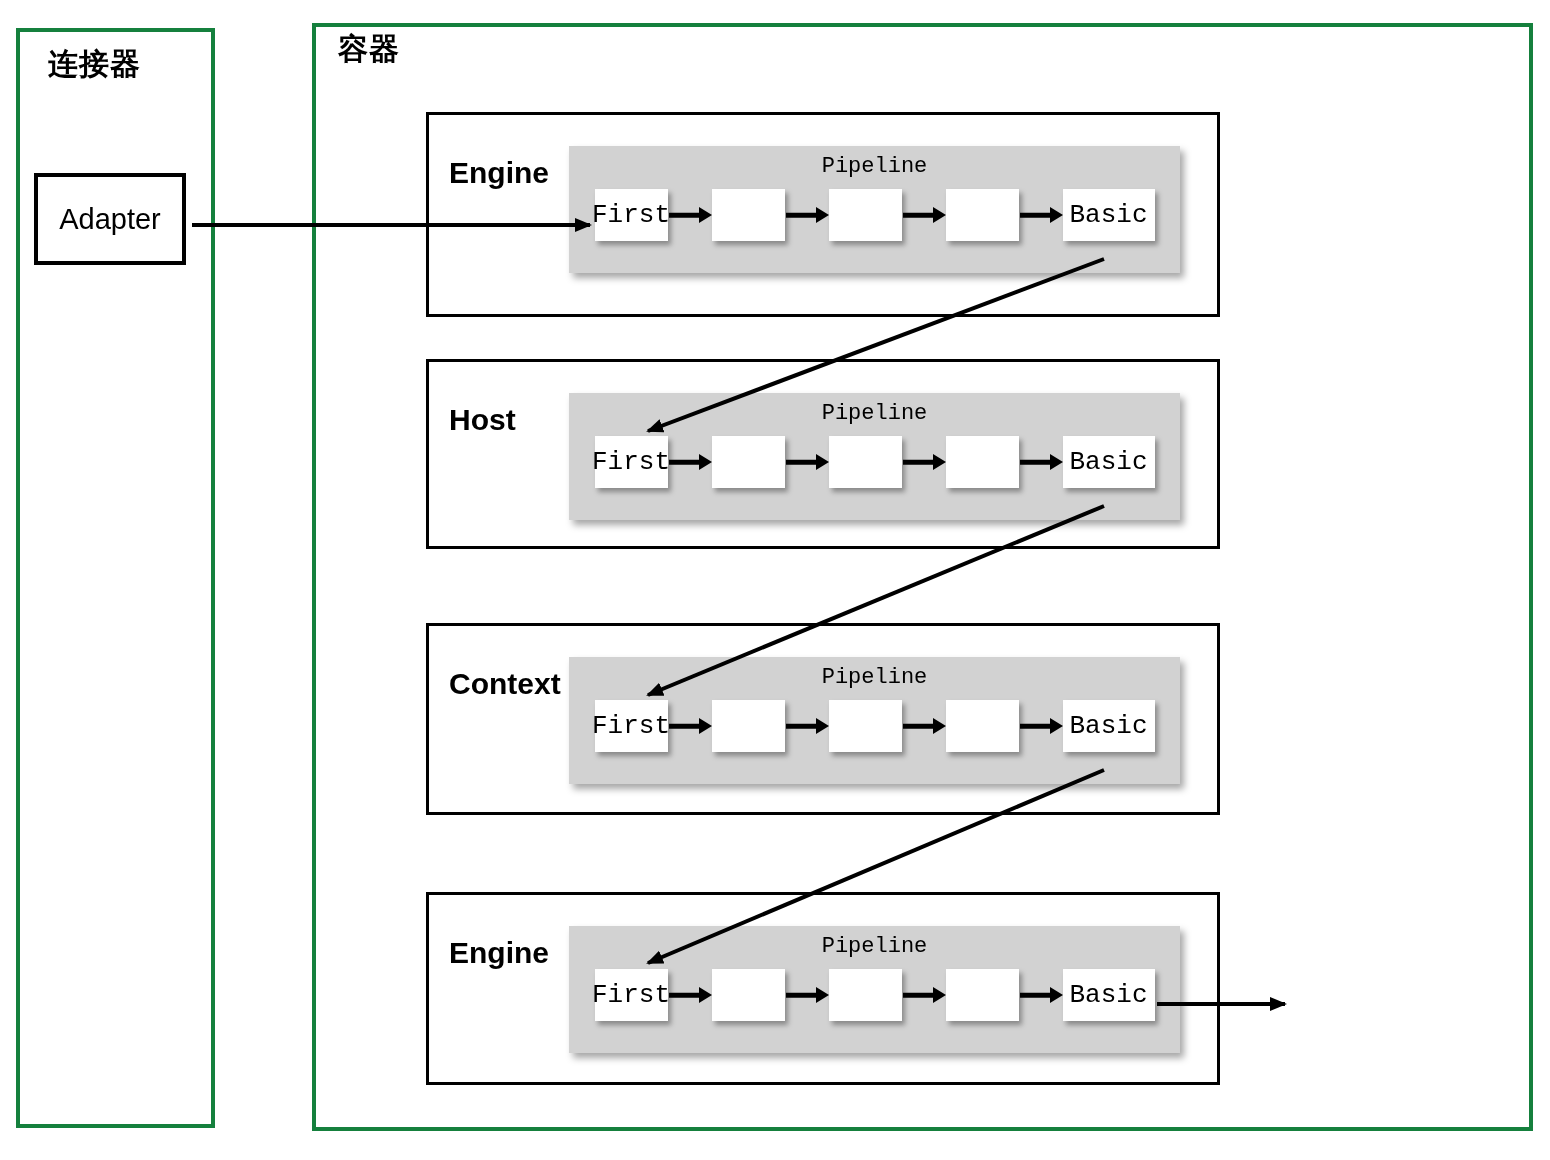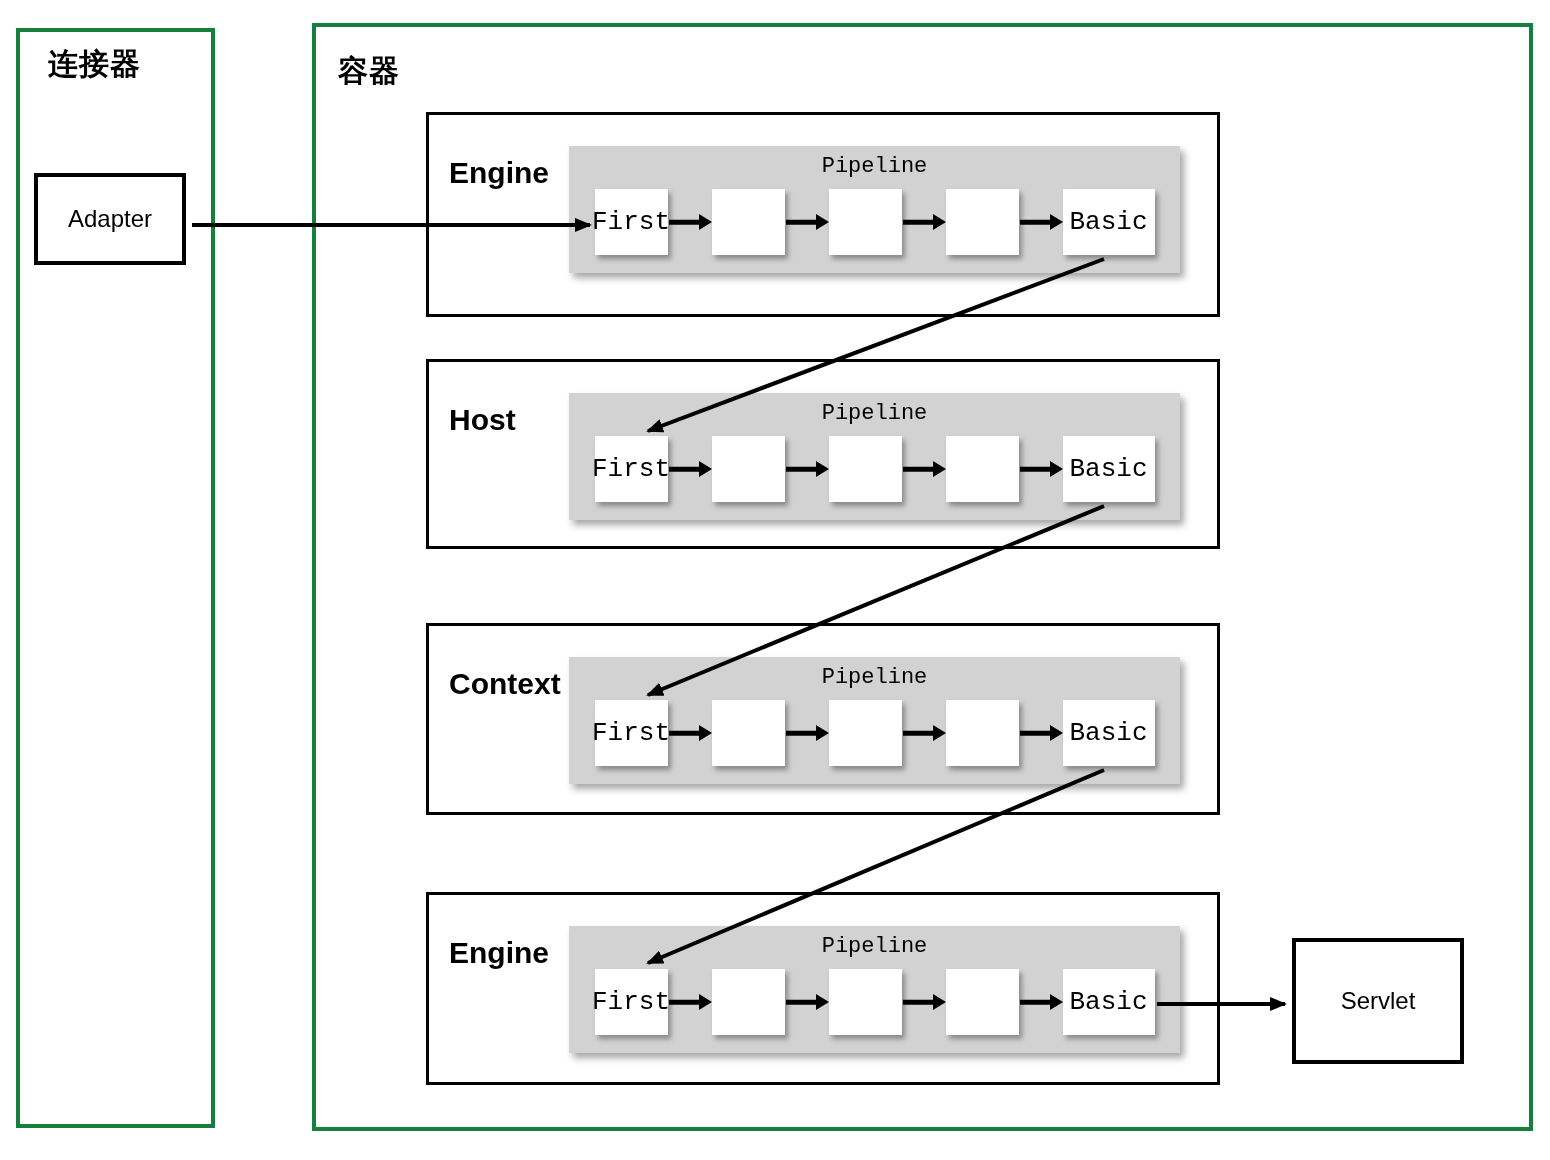--- a/index.html
+++ b/index.html
@@ -25,29 +25,29 @@
   #container-panel { left:312px; top:23px; width:1221px; height:1108px; }
 
   .panel-label {
     position:absolute;
     font-size:30px;
     font-weight:600;
     letter-spacing:1px;
     white-space:nowrap;
   }
   #connector-label { left:28px; top:12px; }
-  #container-label { left:22px; top:24px; }
+  #container-label { left:22px; top:2px; }
 
   
   .node-box {
     position:absolute;
     border:4px solid #000;
     background:#fff;
     display:flex; align-items:center; justify-content:center;
-    font-size:24px;
+    font-size:29px;
     font-weight:500;
   }
   #adapter-box { left:14px; top:141px; width:152px; height:92px; }
   #servlet-box { left:1292px; top:938px; width:172px; height:126px; }
 
   
   .row-box {
     position:absolute;
     border:3px solid #000;
     background:#fff;
@@ -83,21 +83,21 @@
     font-weight:500;
     line-height:26px;
   }
   .valve-row {
     margin-top:9px;
     display:flex;
     align-items:center;
     justify-content:center;
   }
   .valve {
-    width:73px; height:66px;
+    width:73px; height:52px;
     background:#fff;
     box-shadow:3px 4px 5px rgba(0,0,0,0.35);
     display:flex; align-items:center; justify-content:center;
     font-size:26px;
     font-weight:500;
     flex:none;
     text-align:right;
   }
   .valve.basic { width:92px; }
 
@@ -210,23 +210,20 @@
           <div class="valve"></div>
           <div class="varrow"></div>
           <div class="valve"></div>
           <div class="varrow"></div>
           <div class="valve basic">Basic</div>
         </div>
       </div>
     </div>
   </div>
 
-  <div class="node-box" id="servlet-box">
-    <span>Servlet</span>
-  </div>
 
   <svg id="flow-arrows" viewBox="0 0 1550 1160" xmlns="http://www.w3.org/2000/svg">
     <defs>
       <marker id="ah" markerUnits="userSpaceOnUse" markerWidth="20" markerHeight="16" refX="15" refY="7" orient="auto">
         <path d="M0,0 L17,7 L0,14 z" fill="#000"></path>
       </marker>
     </defs>
     <path class="flow" d="M192,225 L590,225" marker-end="url(#ah)"></path>
     <path class="flow" d="M1104,259 L648,431" marker-end="url(#ah)"></path>
     <path class="flow" d="M1104,506 L648,695" marker-end="url(#ah)"></path>

